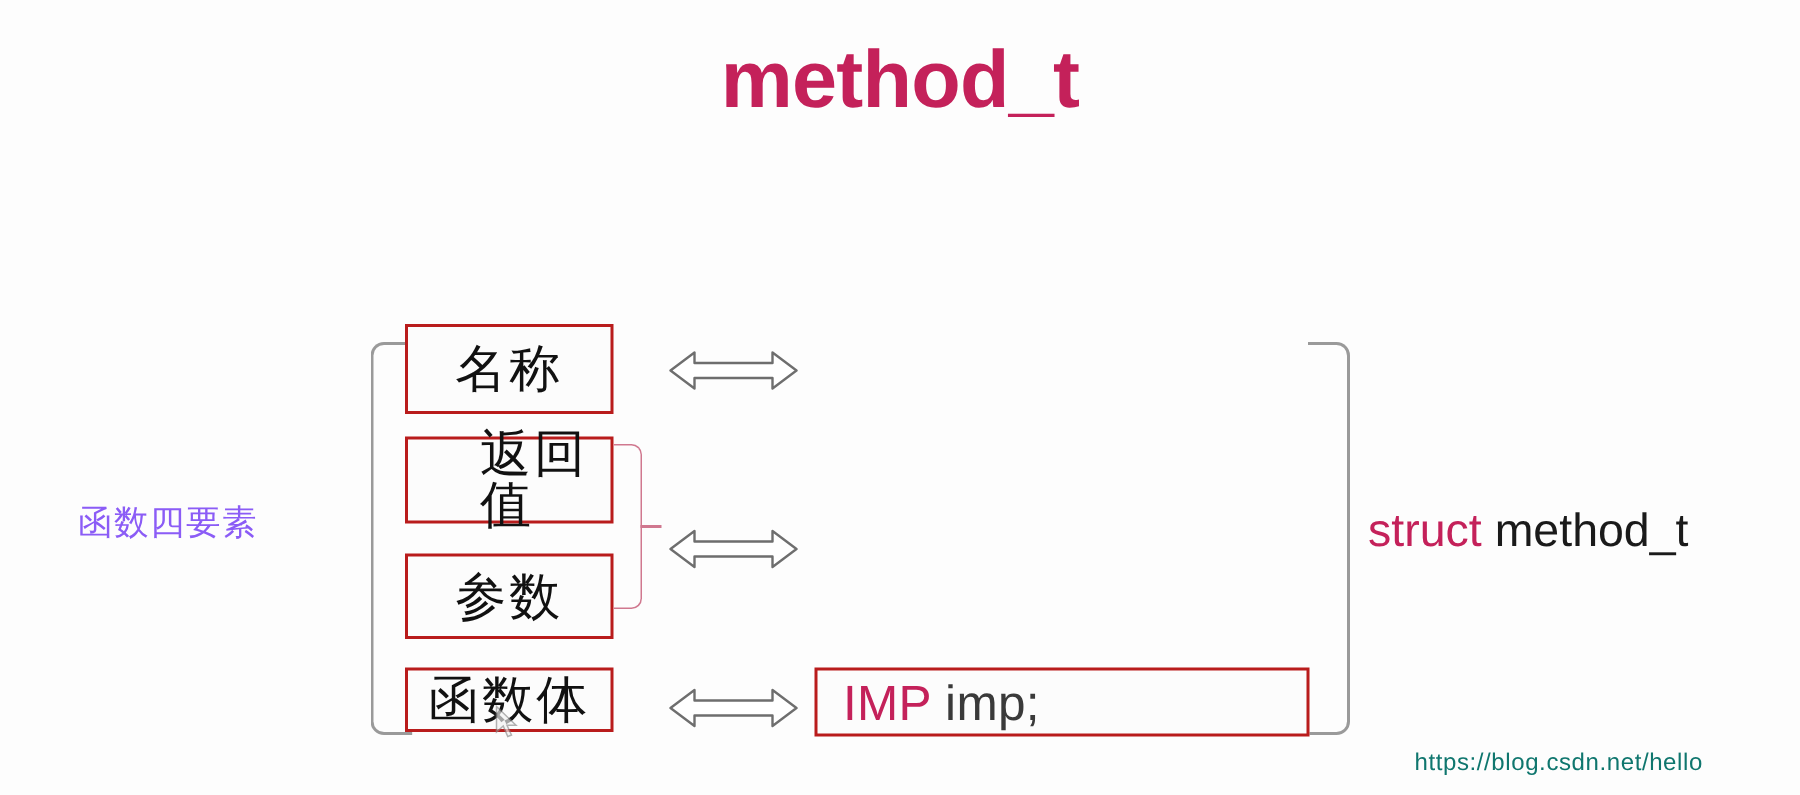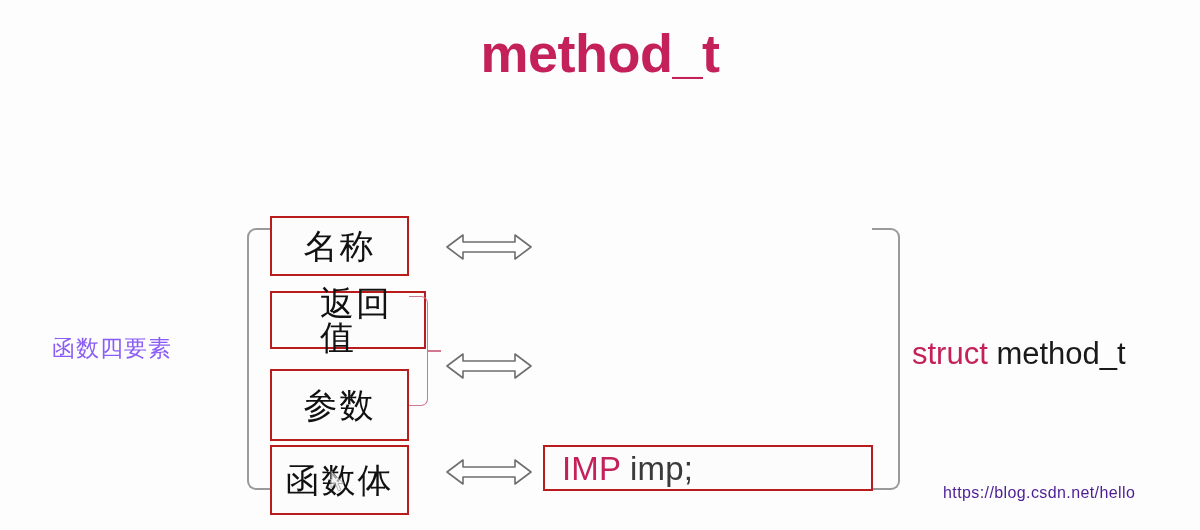--- a/index.html
+++ b/index.html
@@ -79,23 +79,23 @@
     font-size: 33px;
     letter-spacing: 0.2px;
     white-space: nowrap;
     line-height: 1;
   }
   .code .kw { color: #c4215a; }
   .code .id { color: #3a3a3a; }
 
   
   #lbox-0 { left: 270px; top: 216px; width: 139px; height: 60px; }
-  #lbox-1 { left: 270px; top: 291px; width: 156px; height: 58px; padding-left: 48px; }
-  #lbox-2 { left: 270px; top: 369px; width: 139px; height: 72px; }
-  #lbox-3 { left: 270px; top: 445px; width: 139px; height: 70px; }
+  #lbox-1 { left: 270px; top: 291px; width: 139px; height: 58px; padding-left: 48px; }
+  #lbox-2 { left: 270px; top: 369px; width: 139px; height: 57px; }
+  #lbox-3 { left: 270px; top: 445px; width: 139px; height: 43px; }
 
   
   #rbox-0 { left: 543px; top: 216px; width: 330px; height: 61px; }
   #rbox-1 { left: 543px; top: 337px; width: 330px; height: 58px; }
   #rbox-2 { left: 543px; top: 445px; width: 330px; height: 46px; }
 
   
   .bracket {
     position: absolute;
     box-sizing: border-box;
@@ -168,23 +168,23 @@
     left: 1000px;
     top: 489px;
     font-size: 19px;
     color: #cfcfcf;
     letter-spacing: 1px;
     white-space: nowrap;
   }
   #watermark-url {
     position: absolute;
     left: 943px;
-    top: 484px;
+    top: 500px;
     font-size: 16px;
-    color: #4c1d95;
+    color: #0f766e;
     letter-spacing: 0.4px;
     white-space: nowrap;
   }
 </style>
 </head>
 <body>
 
 <div id="stage">
 
   <div class="title">method_t</div>

